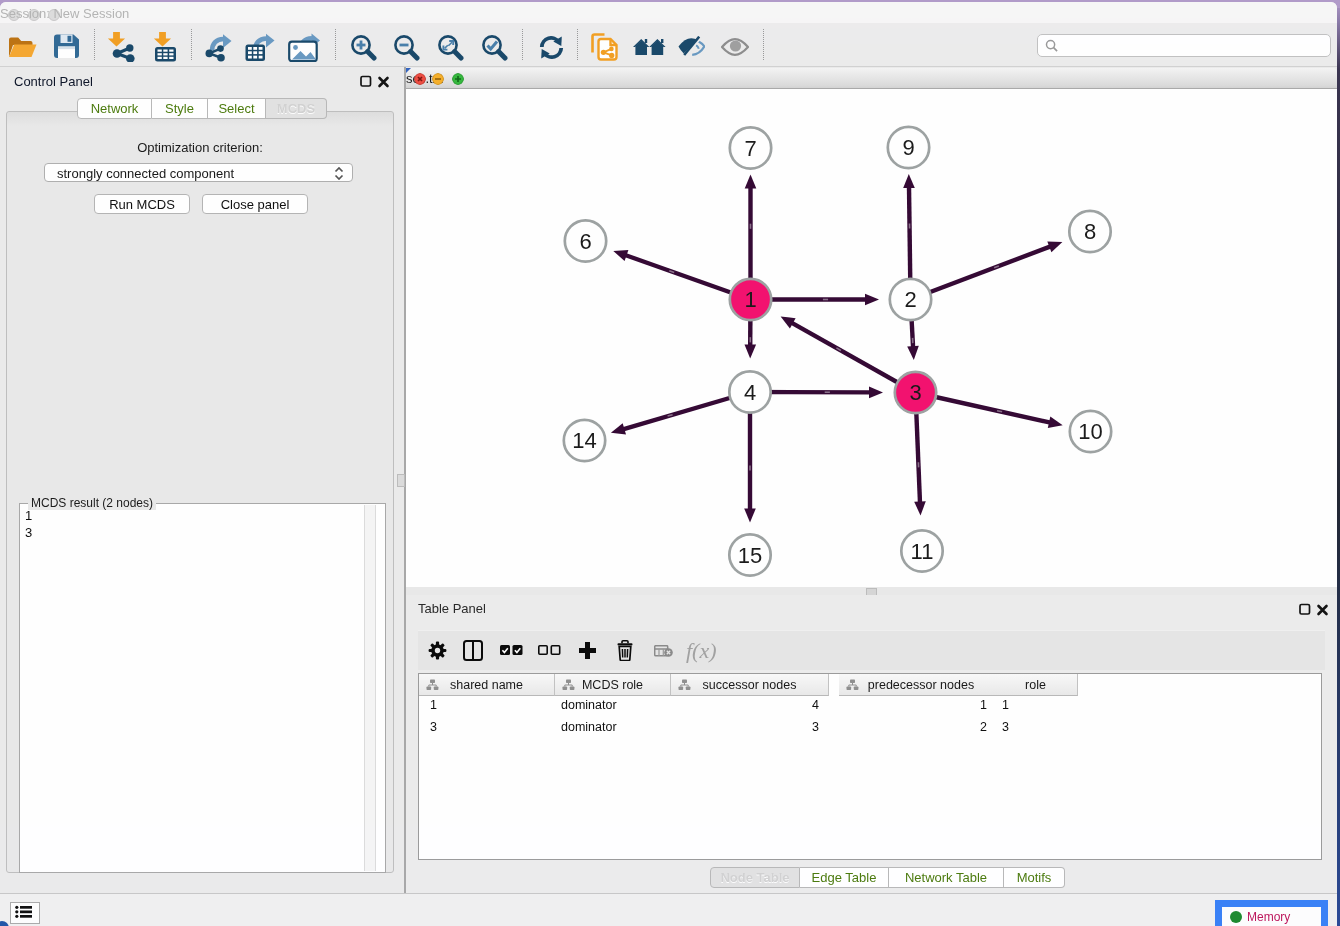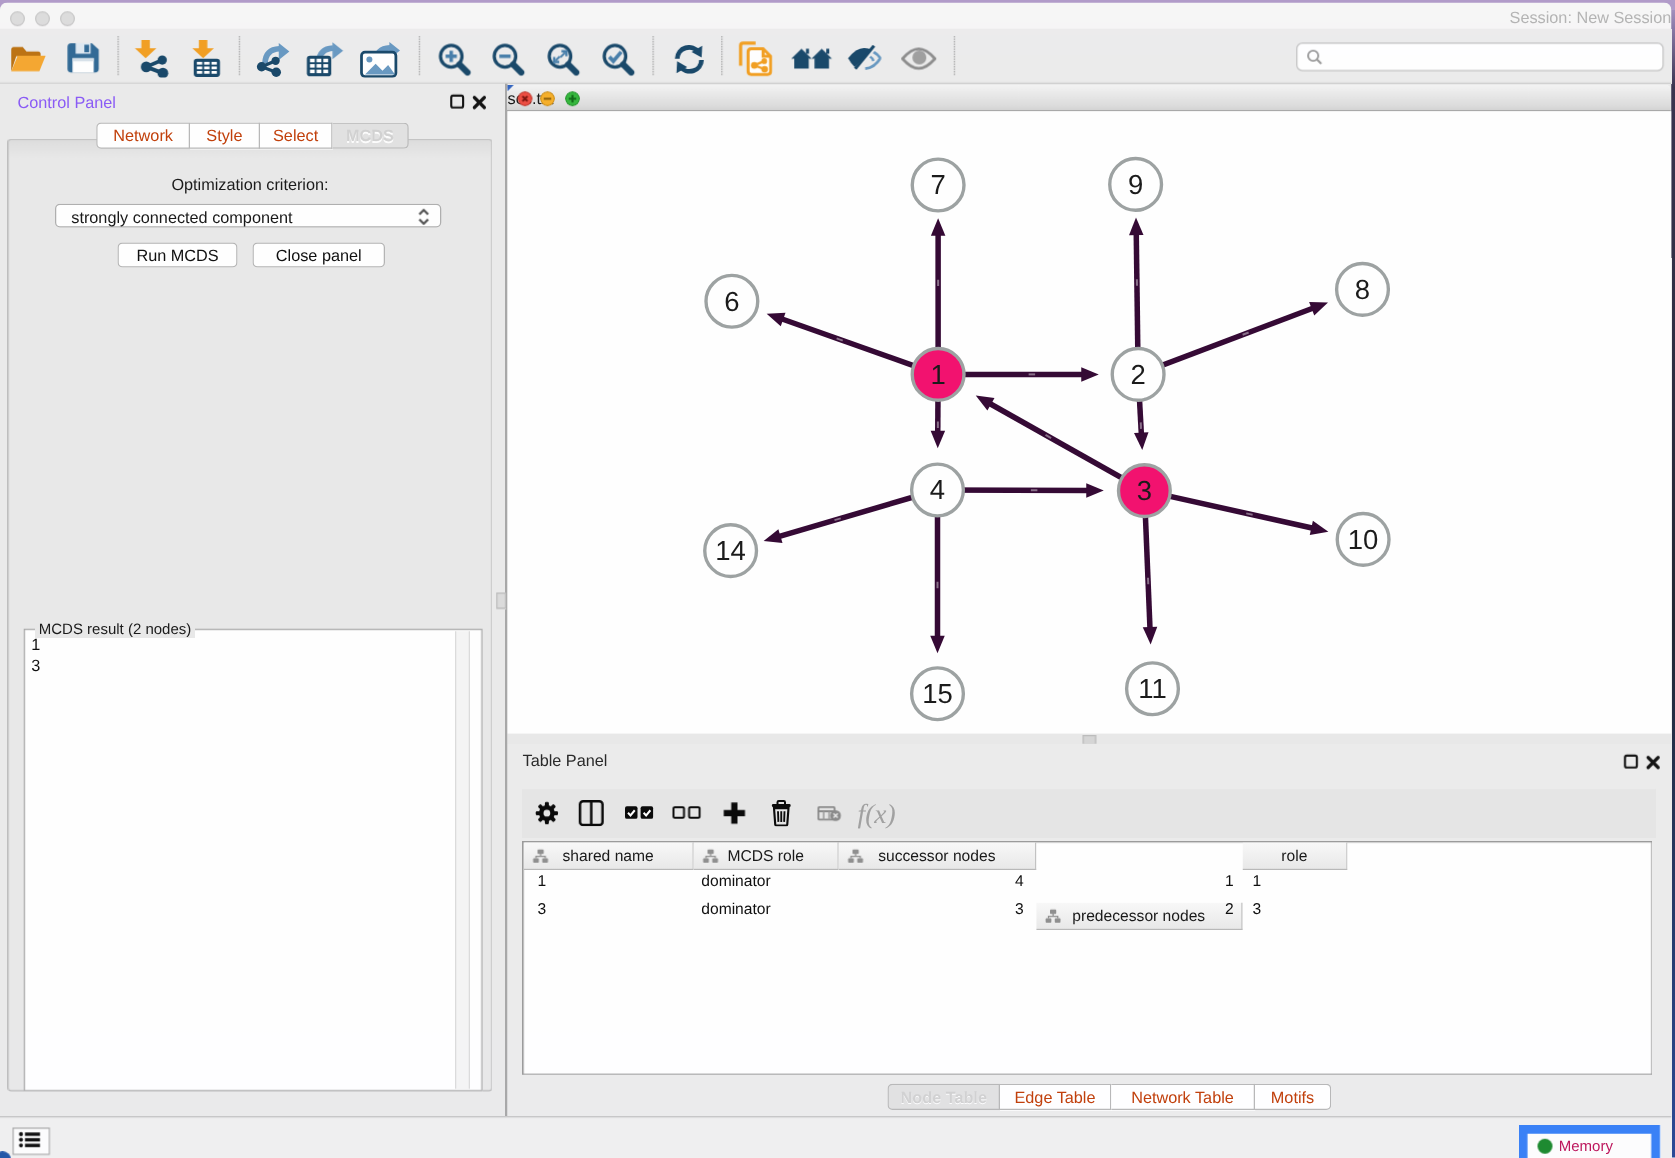--- a/index.html
+++ b/index.html
@@ -5,31 +5,31 @@
 html,body{margin:0;padding:0;}
 #win div,#win svg,#win span{transform:translateZ(0);will-change:transform;}
 body{width:1340px;height:926px;-webkit-font-smoothing:antialiased;position:relative;overflow:hidden;
   font-family:"Liberation Sans",sans-serif;
   background:linear-gradient(180deg,#b09ac8 0px,#8a7aa8 22px,#3a3450 70px,#232733 500px,#2b4a97 926px);}
 #wp-top{position:absolute;left:0;top:0;width:1340px;height:8px;background:#b19bc9;}
 #win{position:absolute;left:0;top:2px;width:1337px;height:924px;background:#ebebeb;opacity:0.999;
   border-radius:6px 6px 0 0;overflow:hidden;}
 #titlebar{position:absolute;left:0;top:0;width:100%;height:21px;background:#f6f6f6;}
 .tl{position:absolute;top:7px;width:12px;height:12px;border-radius:50%;background:#dcdcdc;border:1px solid #c8c8c8;box-sizing:border-box;}
-#title-text{position:absolute;top:4px;left:0;width:100%;text-align:right;font-size:13px;color:#b4b4b4;}
+#title-text{position:absolute;top:4px;left:0;width:100%;text-align:left;font-size:13px;color:#b4b4b4;}
 #toolbar{position:absolute;left:0;top:21px;width:100%;height:43px;background:#ececec;border-bottom:1px solid #d2d2d2;}
 .sep{position:absolute;top:6px;height:31px;width:0;border-left:1px dotted #9a9a9a;}
 .ticon{position:absolute;}
 #searchbox{position:absolute;left:1037px;top:11px;width:292px;height:21px;background:#fff;border:1px solid #c2c2c2;border-radius:5px;}
 
 #leftpanel{position:absolute;left:0;top:65px;width:404px;height:826px;background:#ebebeb;}
-#lp-title{position:absolute;left:14px;top:7px;font-size:13px;color:#8b5cf6;}
+#lp-title{position:absolute;left:14px;top:7px;font-size:13px;color:#0f172a;}
 #vdivider{position:absolute;left:404px;top:65px;width:2px;height:826px;background:#a9a9a9;}
 .tabrow{position:absolute;display:flex;z-index:5;}
-.tab{height:19px;line-height:19px;font-size:13px;padding:0 14px;background:#fff;border:1px solid #b9b9b9;border-left:none;color:#c2410c;text-align:center;}
+.tab{height:19px;line-height:19px;font-size:13px;padding:0 14px;background:#fff;border:1px solid #b9b9b9;border-left:none;color:#4d7c0f;text-align:center;}
 .tab.first{border-left:1px solid #b9b9b9;border-radius:4px 0 0 4px;}
 .tab.last{border-radius:0 4px 4px 0;}
 .tab.disabled{background:#e2e2e2;color:#d2d2d2;text-shadow:0 1px 0 #fdfdfd;font-weight:bold;}
 #lp-content{position:absolute;left:6px;top:44px;width:388px;height:762px;background:linear-gradient(180deg,#dedede 0,#e9e9e9 14px);border:1px solid #bfbfbf;border-radius:3px;box-sizing:border-box;}
 #opt-label{position:absolute;left:0;top:28px;width:100%;text-align:center;font-size:13px;color:#1c1c1c;}
 #dropdown{position:absolute;left:37px;top:51px;width:309px;height:19px;background:#fff;border:1px solid #b0b0b0;border-radius:4px;font-size:13px;color:#1a1a1a;line-height:19px;padding-left:12px;box-sizing:border-box;}
 .btn{position:absolute;height:20px;background:#fff;border:1px solid #b5b5b5;border-radius:4px;font-size:13px;color:#111;text-align:center;line-height:19px;box-sizing:border-box;}
 #fieldset{position:absolute;left:12px;top:391px;width:365px;height:368px;background:#fff;border:1px solid #a9a9a9;}
 #fs-legend{position:absolute;left:8px;top:-8px;background:#e9e9e9;font-size:12px;color:#1c1c1c;padding:0 3px;}
 #fs-text{position:absolute;left:5px;top:3px;font-size:13px;color:#111;line-height:17px;}
@@ -389,21 +389,21 @@
             <rect x="0.5" y="7.5" width="4.6" height="3.6" rx="0.8" fill="#909090"></rect>
             <rect x="7.8" y="7.5" width="4.6" height="3.6" rx="0.8" fill="#909090"></rect>
             <path d="M6.5 4 v2 M2.8 7.5 v-1.5 h7.4 v1.5" fill="none" stroke="#909090" stroke-width="1"></path>
           </svg>MCDS role</div>
       <div class="th" style="left:252px;width:158px;"><svg width="13" height="12" viewBox="0 0 13 12" style="position:absolute;left:7px;top:5px;">
             <rect x="4" y="0.5" width="5" height="3.6" rx="0.8" fill="#909090"></rect>
             <rect x="0.5" y="7.5" width="4.6" height="3.6" rx="0.8" fill="#909090"></rect>
             <rect x="7.8" y="7.5" width="4.6" height="3.6" rx="0.8" fill="#909090"></rect>
             <path d="M6.5 4 v2 M2.8 7.5 v-1.5 h7.4 v1.5" fill="none" stroke="#909090" stroke-width="1"></path>
           </svg>successor nodes</div>
-      <div class="th" style="left:410px;width:165px;margin-top:48px;"><svg width="13" height="12" viewBox="0 0 13 12" style="position:absolute;left:7px;top:5px;">
+      <div class="th" style="left:420px;width:165px;"><svg width="13" height="12" viewBox="0 0 13 12" style="position:absolute;left:7px;top:5px;">
             <rect x="4" y="0.5" width="5" height="3.6" rx="0.8" fill="#909090"></rect>
             <rect x="0.5" y="7.5" width="4.6" height="3.6" rx="0.8" fill="#909090"></rect>
             <rect x="7.8" y="7.5" width="4.6" height="3.6" rx="0.8" fill="#909090"></rect>
             <path d="M6.5 4 v2 M2.8 7.5 v-1.5 h7.4 v1.5" fill="none" stroke="#909090" stroke-width="1"></path>
           </svg>predecessor nodes</div>
       <div class="th" style="left:575px;width:84px;">role</div>
       <div class="td" style="left:11px;top:20px;">1</div>
       <div class="td" style="left:142px;top:20px;">dominator</div>
       <div class="td" style="left:252px;top:20px;width:148px;text-align:right;">4</div>
       <div class="td" style="left:410px;top:20px;width:158px;text-align:right;">1</div>

